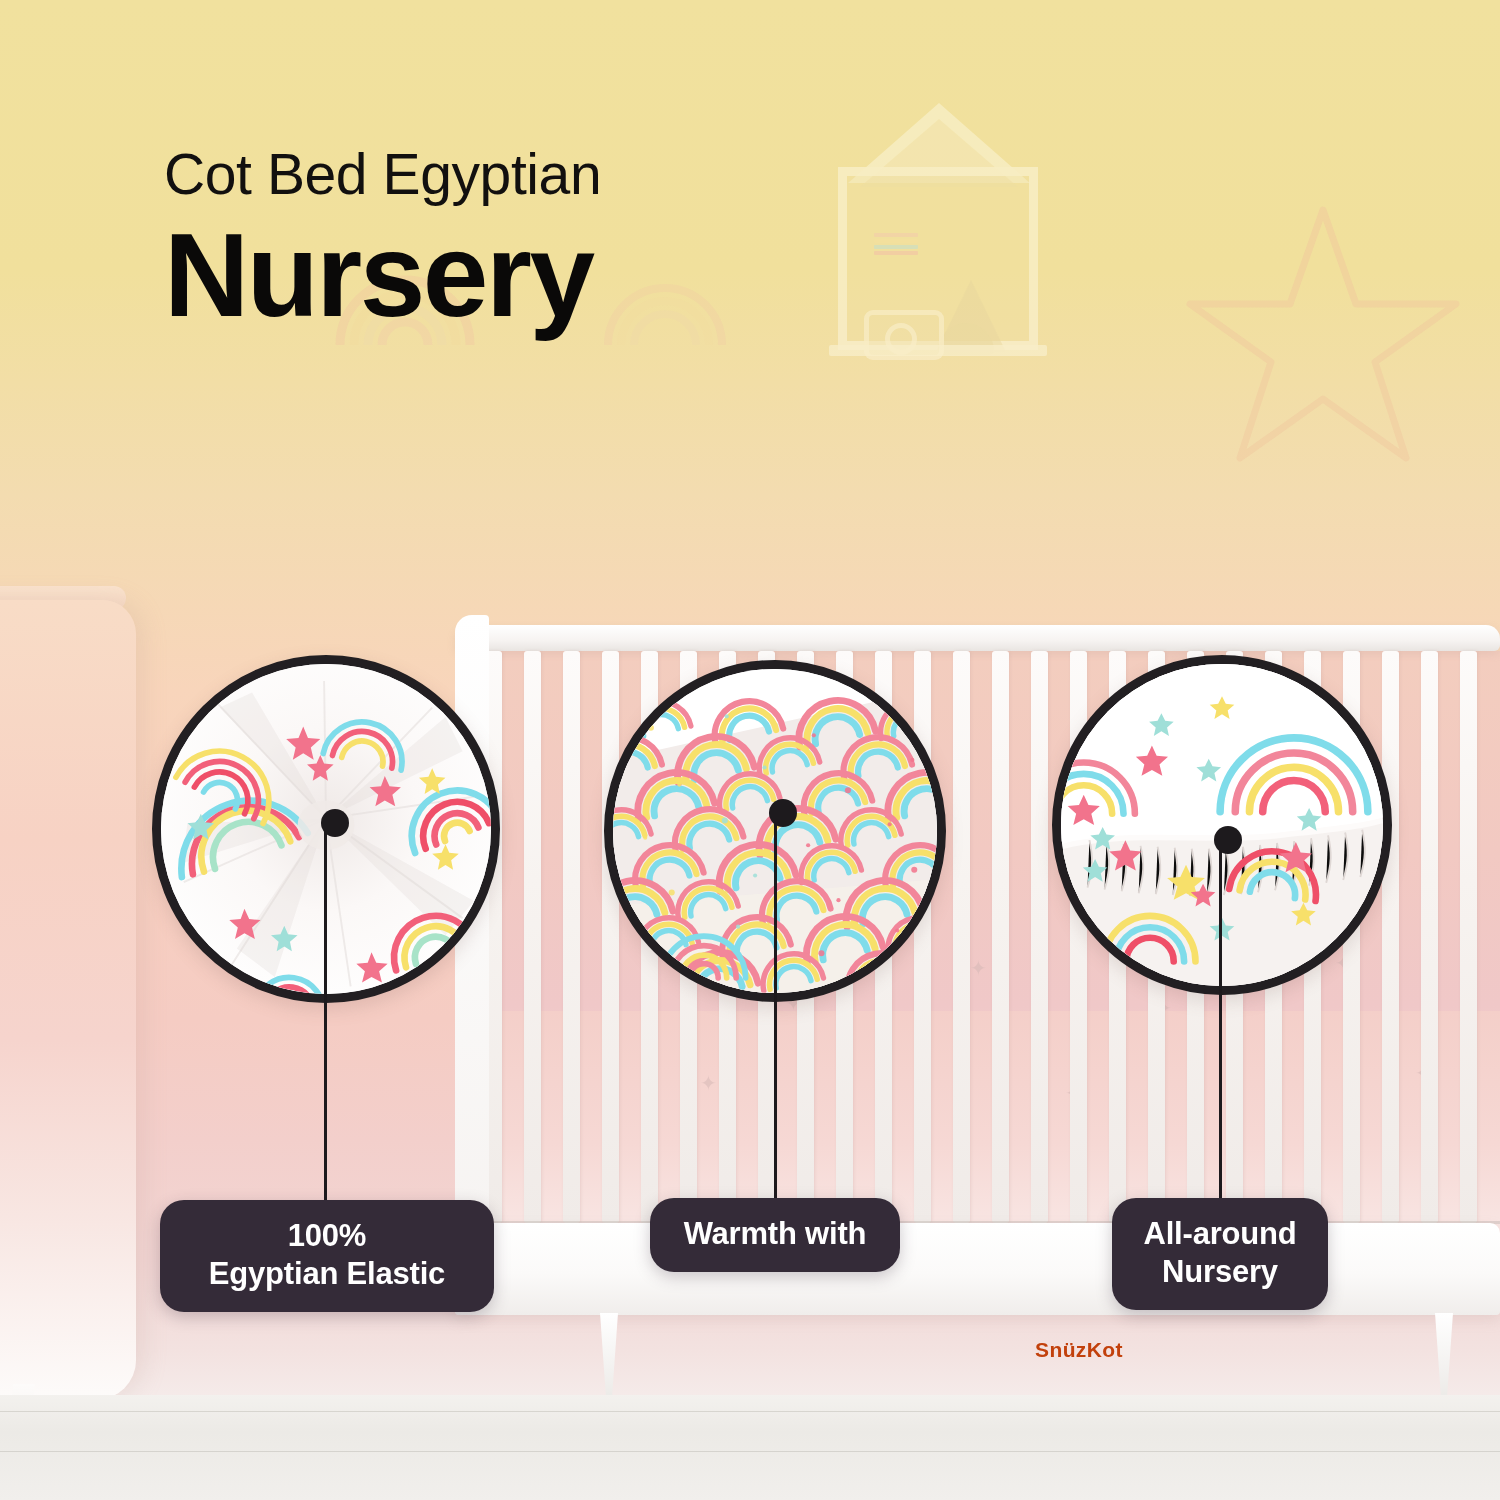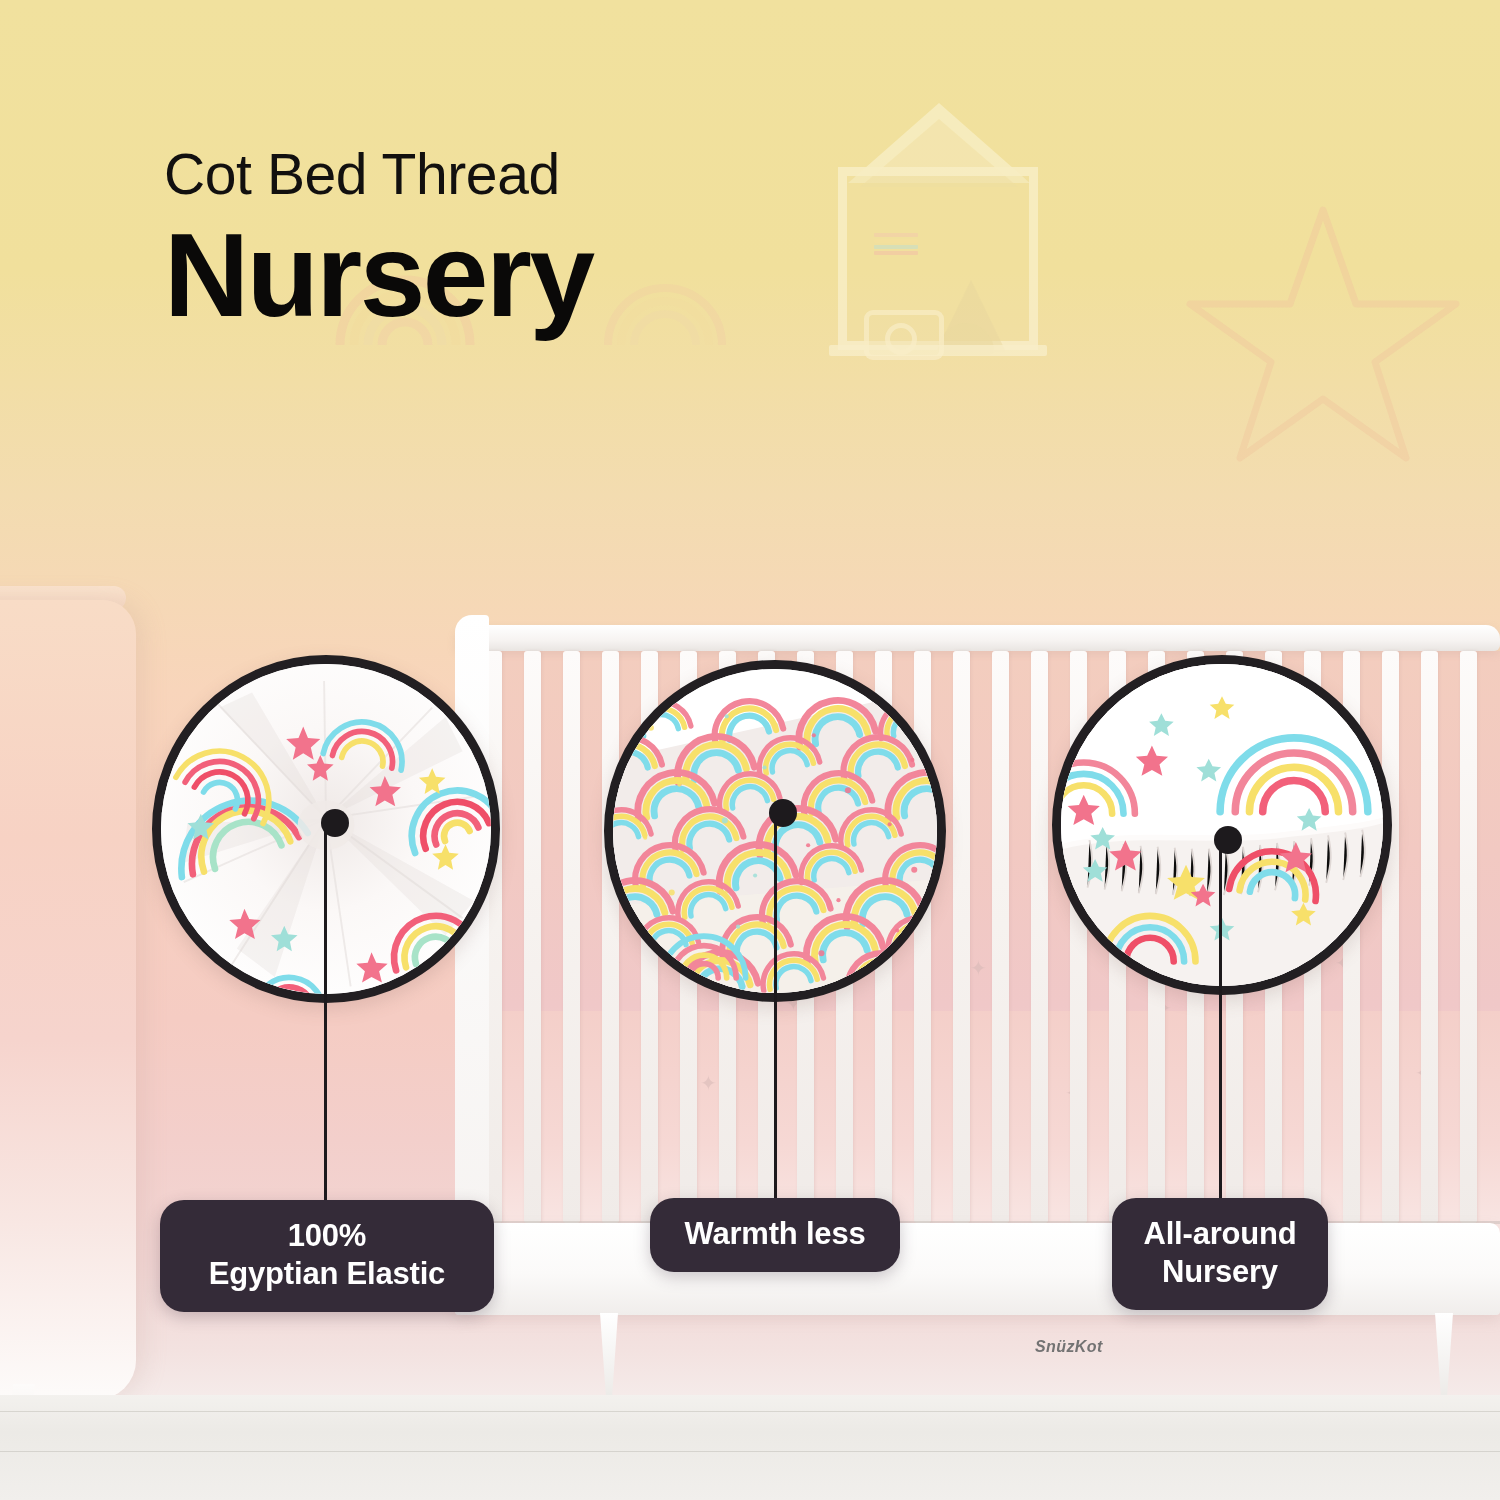--- a/index.html
+++ b/index.html
@@ -73,22 +73,22 @@
     background:linear-gradient(180deg,#f4cfc9 0%,#f6d8d4 55%,#f9e9e7 100%);}
   .cot-base{position:absolute;left:0;top:598px;width:1045px;height:92px;
     background:linear-gradient(180deg,#ffffff 0%,#fbfaf9 55%,#f0edeb 100%);
     border-radius:10px 10px 4px 4px;box-shadow:0 5px 14px rgba(180,150,145,.20);}
   .cot-base-edge{position:absolute;left:0;top:596px;width:1045px;height:3px;background:rgba(178,168,162,.35);}
   .cot-left-post{position:absolute;left:0;top:-10px;width:34px;height:700px;
     background:linear-gradient(180deg,#ffffff,#f5f2f0);border-radius:17px 4px 4px 4px;}
   .cot-leg{position:absolute;top:688px;width:18px;height:86px;
     background:linear-gradient(180deg,#ffffff,#eceae7);
     clip-path:polygon(0 0,100% 0,66% 100%,34% 100%);}
-  .cot-logo{position:absolute;left:1035px;top:1338px;font-size:16px;letter-spacing:.4px;
-    color:#737373;font-weight:600;font-style:italic;}
+  .cot-logo{position:absolute;left:1035px;top:1338px;font-size:21px;letter-spacing:.4px;
+    color:#c2410c;font-weight:600;}
 
   
   .bed-star{position:absolute;color:rgba(214,184,182,.55);font-size:20px;}
 
   
   .headline{position:absolute;left:164px;top:142px;width:760px;}
   .h-line{font-size:57px;line-height:64px;color:#12100f;font-weight:300;letter-spacing:-.4px;}
   .h-big{font-size:118px;line-height:122px;color:#0a0908;font-weight:700;letter-spacing:-2.5px;margin-top:8px;}
 
   
@@ -203,21 +203,21 @@
     <div class="cot-leg" style="left:980px;"></div>
   </div>
   <div class="cot-logo">SnüzKot</div>
 
   <div class="floor">
     <div class="floor-line" style="top:16px;"></div>
     <div class="floor-line" style="top:56px;"></div>
   </div>
 
   <div class="headline">
-    <div class="h-line">Cot Bed Thread</div>
+    <div class="h-line">Cot Bed Egyptian</div>
     <div class="h-big">Nursery</div>
   </div>
 
   <div class="callout">
     <div class="leader" style="left:324px;top:815px;height:400px;"></div>
     <div class="circle" style="left:152px;top:655px;width:348px;height:348px;">
       <svg class="fabric" viewBox="0 0 348 348">
         <defs>
           <radialGradient id="sw" cx="50%" cy="47%" r="62%">
             <stop offset="0%" stop-color="#efe9e7"></stop>
@@ -491,21 +491,21 @@
         <g fill="none" stroke-width="6" stroke-linecap="round" transform="translate(52,268)">
           <path d="M0 58 A44 44 0 0 1 88 58" stroke="#7fdcea"></path>
           <path d="M10 58 A34 34 0 0 1 78 58" stroke="#f2869a"></path>
           <path d="M20 58 A24 24 0 0 1 68 58" stroke="#f7e06a"></path>
           <path d="M29 58 A15 15 0 0 1 59 58" stroke="#f2869a"></path>
         </g>
       </svg>
       <div class="dot" style="left:156px;top:130px;"></div>
     </div>
     <div class="pill" style="left:650px;top:1198px;width:250px;padding:17px 0 19px;">
-      <div class="pill-txt">Warmth less</div>
+      <div class="pill-txt">Warmth with</div>
     </div>
   </div>
 
   <div class="callout">
     <div class="leader" style="left:1219px;top:830px;height:385px;"></div>
     <div class="circle" style="left:1052px;top:655px;width:340px;height:340px;">
       <svg class="fabric" viewBox="0 0 340 340">
         <rect width="340" height="340" fill="#fdfbfa"></rect>
         <path d="M0 190 C70 172 150 186 230 178 C280 172 320 168 340 162 L340 0 L0 0 Z" fill="#ffffff"></path>
         <path d="M0 196 C70 178 150 192 230 184 C286 178 322 174 340 168 L340 340 L0 340 Z" fill="#f6f2f0"></path>

